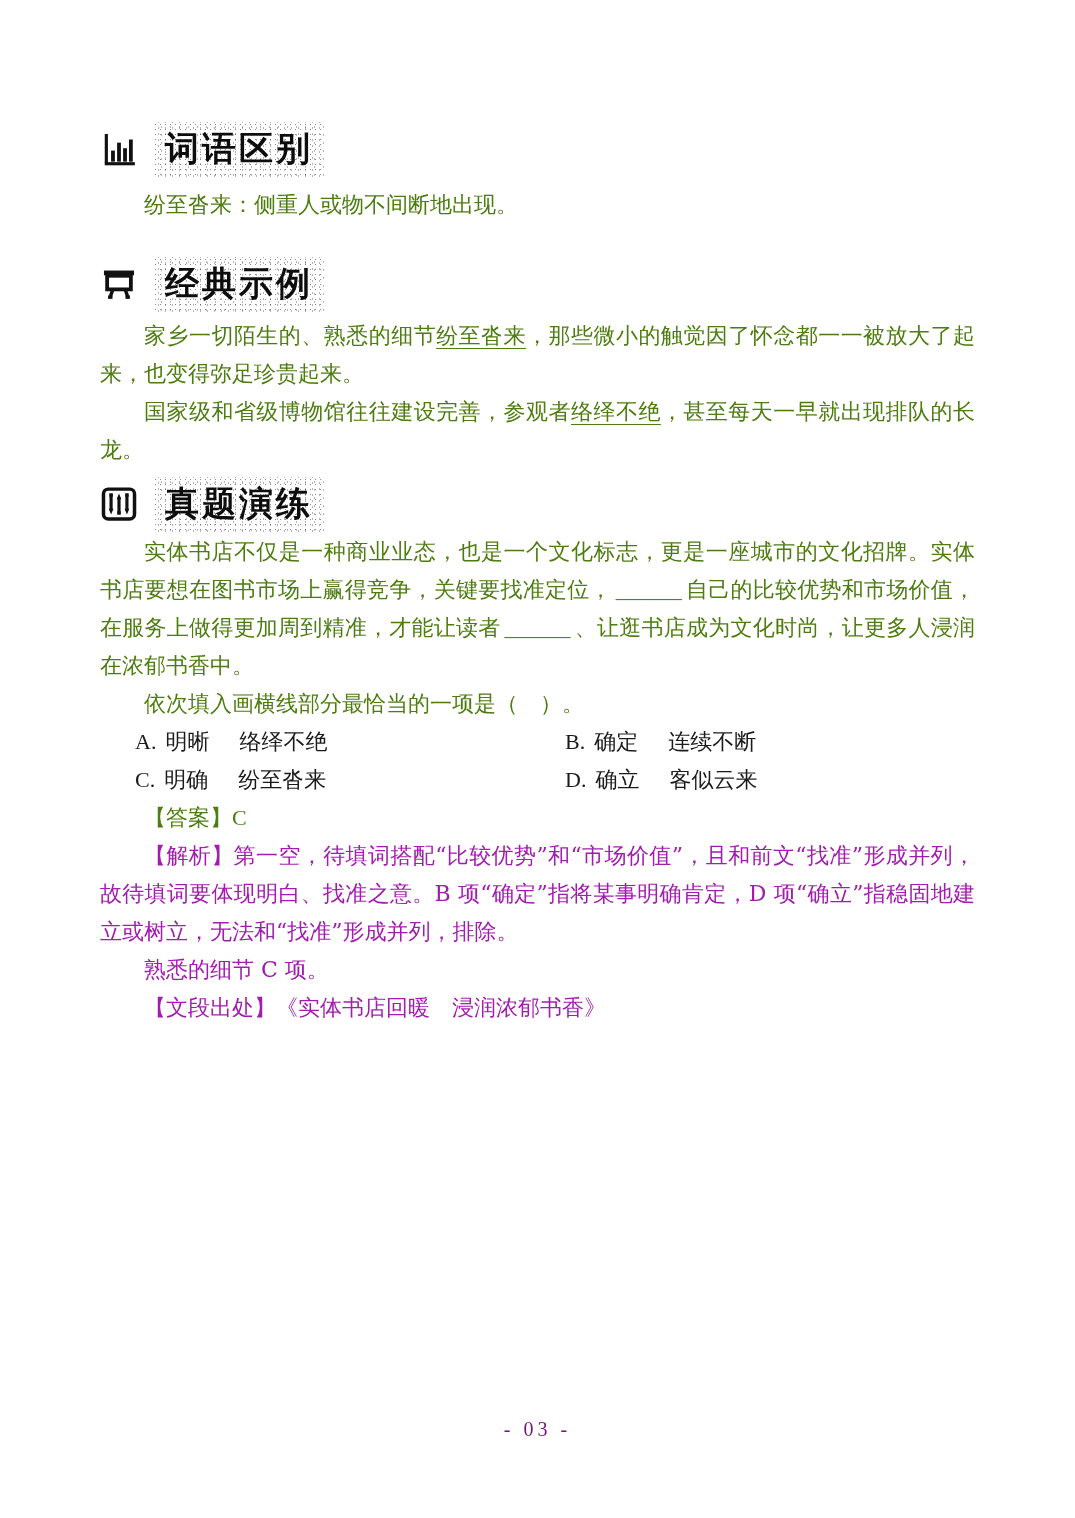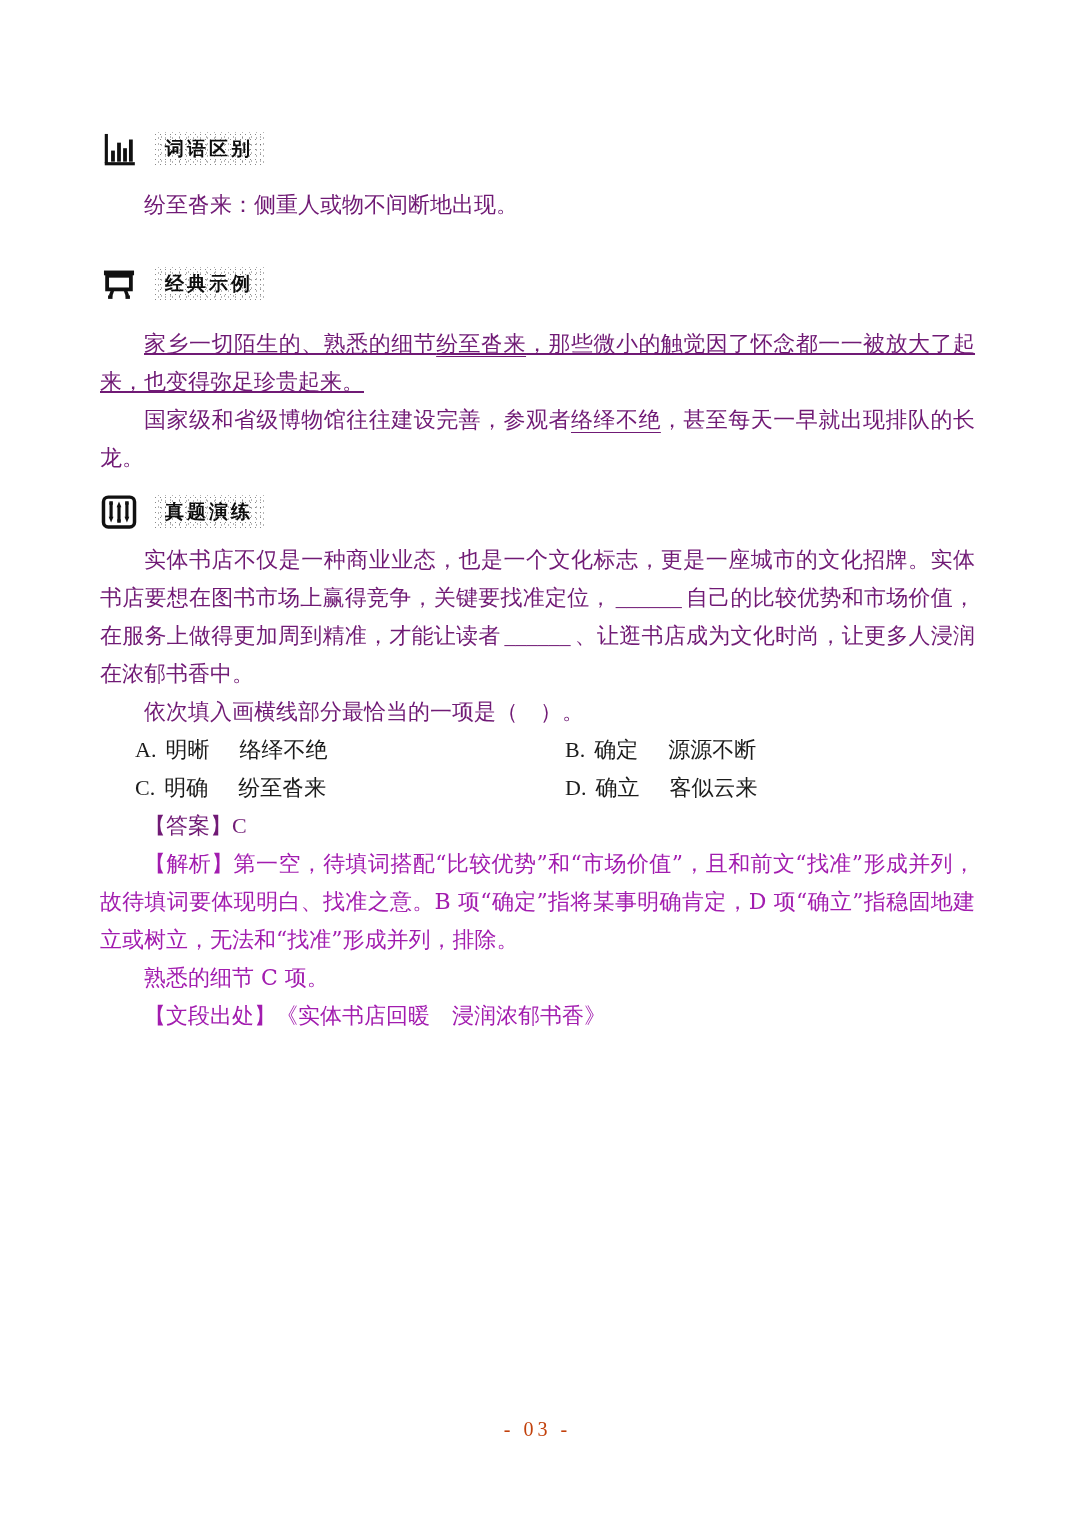--- a/index.html
+++ b/index.html
@@ -9,58 +9,58 @@
     position:relative;overflow:hidden;
   }
   .page{position:absolute;inset:0;background:#ffffff;}
   .content{position:absolute;left:100px;right:100px;top:0;padding-top:128px;}
 
   
   .section-head{display:flex;align-items:center;gap:15px;height:42px;}
   .head-icon{flex:0 0 38px;height:38px;display:flex;align-items:center;justify-content:center;}
   .head-title{
     font-family:Liberation Mono, monospace;
-    font-weight:900;font-size:19px;letter-spacing:3px;color:#0d0d0d;
+    font-weight:900;font-size:34px;letter-spacing:3px;color:#0d0d0d;
     padding:4px 12px 5px 12px;
     background-image:
       radial-gradient(circle, rgba(40,40,40,.55) .8px, transparent .95px),
       radial-gradient(circle, rgba(70,70,70,.40) .7px, transparent .85px),
       radial-gradient(circle, rgba(20,20,20,.30) .6px, transparent .8px);
     background-size:5px 5px,7px 6px,9px 8px;
     background-position:0 0,2px 3px,4px 1px;
   }
 
   
   .body-p{
     font-size:22px;line-height:38px;margin:0;text-align:justify;
-    text-justify:inter-ideograph;color:#701a75;
+    text-justify:inter-ideograph;color:#4d7c0f;
   }
   .indent{text-indent:2em;}
   .mt-s1{margin-top:16px;}
   .h2{margin-top:39px;}
   .h3{margin-top:14px;align-items:center;}
-  .mt-ex{margin-top:20px;text-decoration:underline;}
+  .mt-ex{margin-top:12px;}
   .mt-pass{margin-top:8px;}
 
   .u{text-decoration:underline;text-underline-offset:5px;text-decoration-thickness:1.4px;}
   .blank{letter-spacing:0;padding:0 4px;white-space:nowrap;}
 
   
   .opt-row{display:flex;font-size:22px;line-height:38px;}
   .option{display:flex;align-items:baseline;}
   .option.left{flex:0 0 465px;padding-left:35px;box-sizing:border-box;}
   .option .k{margin-right:9px;}
   .option .w2{margin-left:30px;}
 
   
   .kai{font-family:"DejaVu Serif","Liberation Serif",serif;color:#a21caf;}
 
   .page-number{
     position:absolute;left:0;right:0;top:1418px;text-align:center;
-    font-size:20px;letter-spacing:4px;color:#c2410c;
+    font-size:20px;letter-spacing:4px;color:#701a75;
     font-family:"Liberation Serif","DejaVu Serif",serif;
   }
   svg{display:block;}
 </style>
 </head>
 <body>
 
 <div class="page">
   <div class="content">
 
@@ -119,21 +119,21 @@
 
     <div class="opt-row">
       <div class="option left">
         <span class="k">A.</span>
           <span class="w1">明晰</span>
           <span class="w2">络绎不绝</span>
       </div>
       <div class="option">
         <span class="k">B.</span>
           <span class="w1">确定</span>
-          <span class="w2">源源不断</span>
+          <span class="w2">连续不断</span>
       </div>
     </div>
     <div class="opt-row">
       <div class="option left">
         <span class="k">C.</span>
           <span class="w1">明确</span>
           <span class="w2">纷至沓来</span>
       </div>
       <div class="option">
         <span class="k">D.</span>

